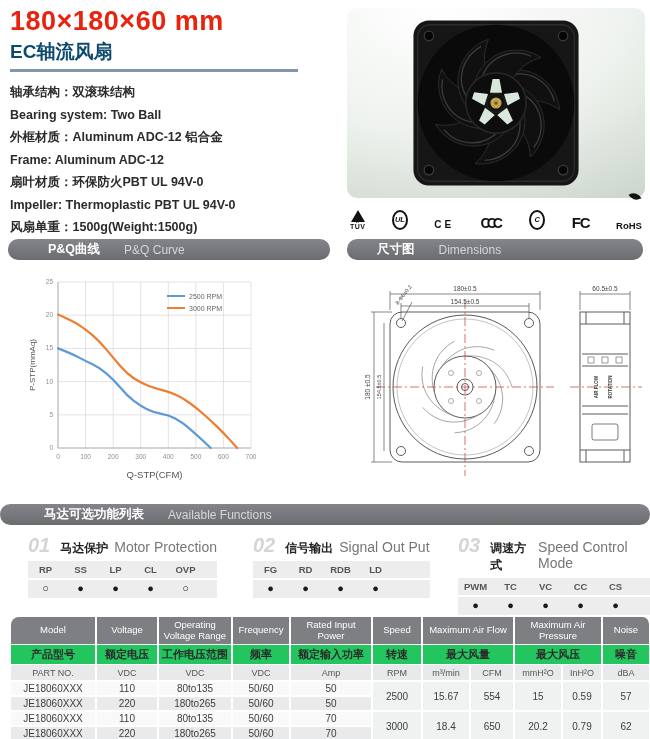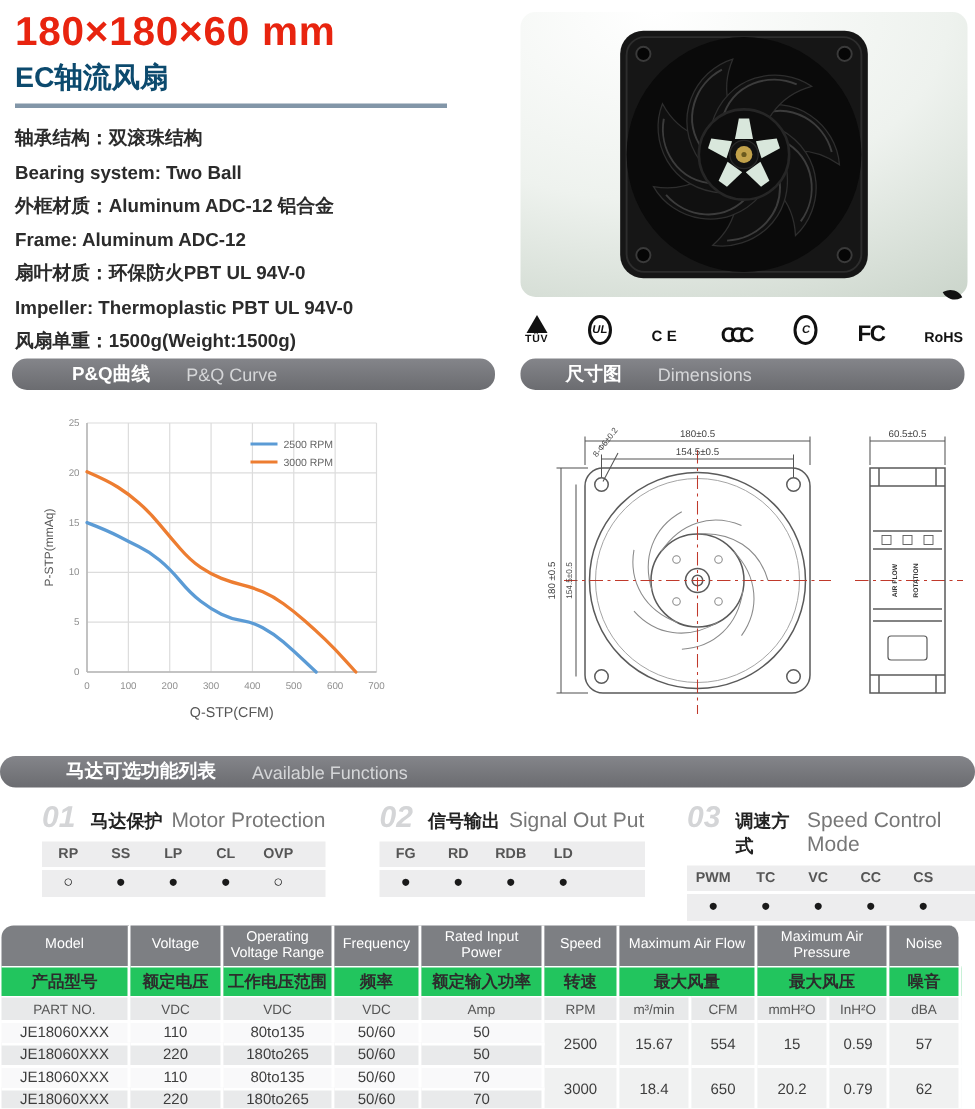--- a/index.html
+++ b/index.html
@@ -53,21 +53,21 @@
   #fg-0 { left:28px; } #fg-1 { left:253px; } #fg-2 { left:458px; }
   .fg-title { display:flex; align-items:baseline; margin-bottom:4px; }
   .fg-num { font-size:20px; font-weight:800; font-style:italic; color:#d4d5d7; margin-right:10px; }
   .fg-zh { font-size:12px; font-weight:700; color:#222; margin-right:6px; }
   .fg-en { font-size:14px; color:#777; }
   .opt-row { display:flex; background:#ededee; margin-top:2px; }
   .opt { width:35px; text-align:center; padding:3px 0; font-size:9.5px; font-weight:700; color:#555; }
   .opt.dot { font-size:11px; color:#1a1a1a; padding:2px 0 4px; }
 
   
-  .spec-table { position:absolute; left:1px; top:617px; border-collapse:separate; border-spacing:0; table-layout:fixed; width:640px; }
+  .spec-table { position:absolute; left:11px; top:617px; border-collapse:separate; border-spacing:0; table-layout:fixed; width:640px; }
   .spec-table th, .spec-table td { text-align:center; vertical-align:middle; border-right:2px solid #fff; }
   .h-en th { background:#7d7f83; color:#fff; font-size:9.5px; font-weight:400; line-height:1.15; height:27px; padding:2px 1px; }
   .h-en th:first-child { border-top-left-radius:8px; }
   .h-en th:last-child  { border-top-right-radius:8px; }
   .h-zh td { background:#22c55e; color:#2c2c2c; font-size:11px; font-weight:700; height:20px; border-top:1px solid #fff; }
   .h-un td { background:#e8e9ea; color:#555; font-size:9px; height:16px; border-top:1px solid #fff; }
   tbody td { font-size:10px; color:#3d3d3d; height:14.5px; border-top:2px solid #fff; padding:1px 0; }
   tr.r0 td, tr.r2 td { background:#f9f9fa; }
   tr.r1 td, tr.r3 td { background:#e9eaeb; }
   td.mg { background:#f0f1f1 !important; font-size:10px; }

